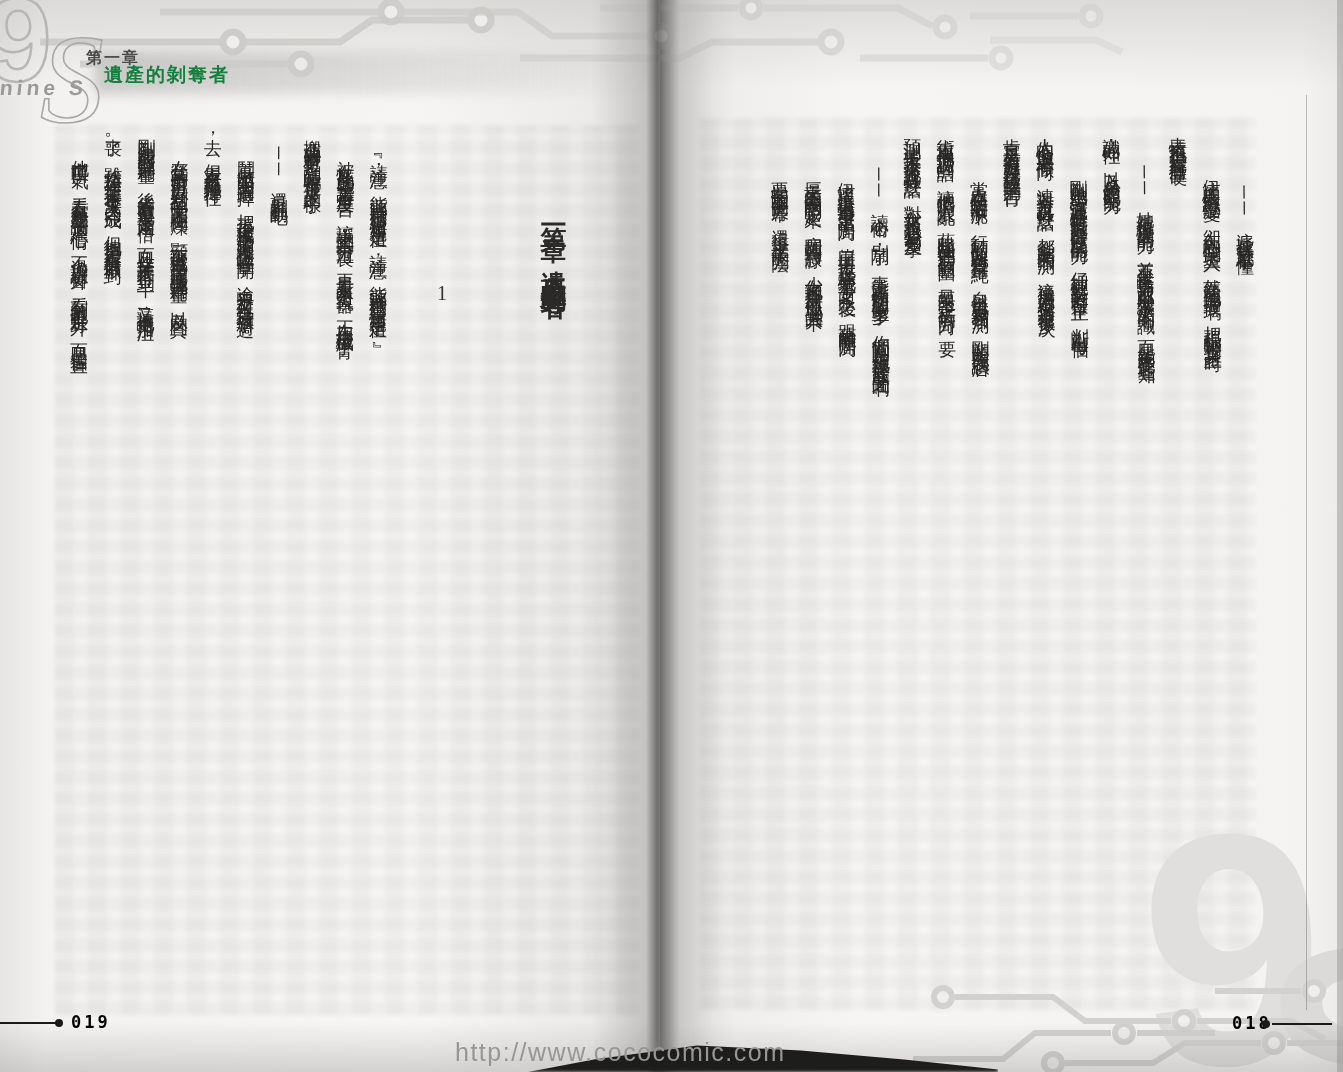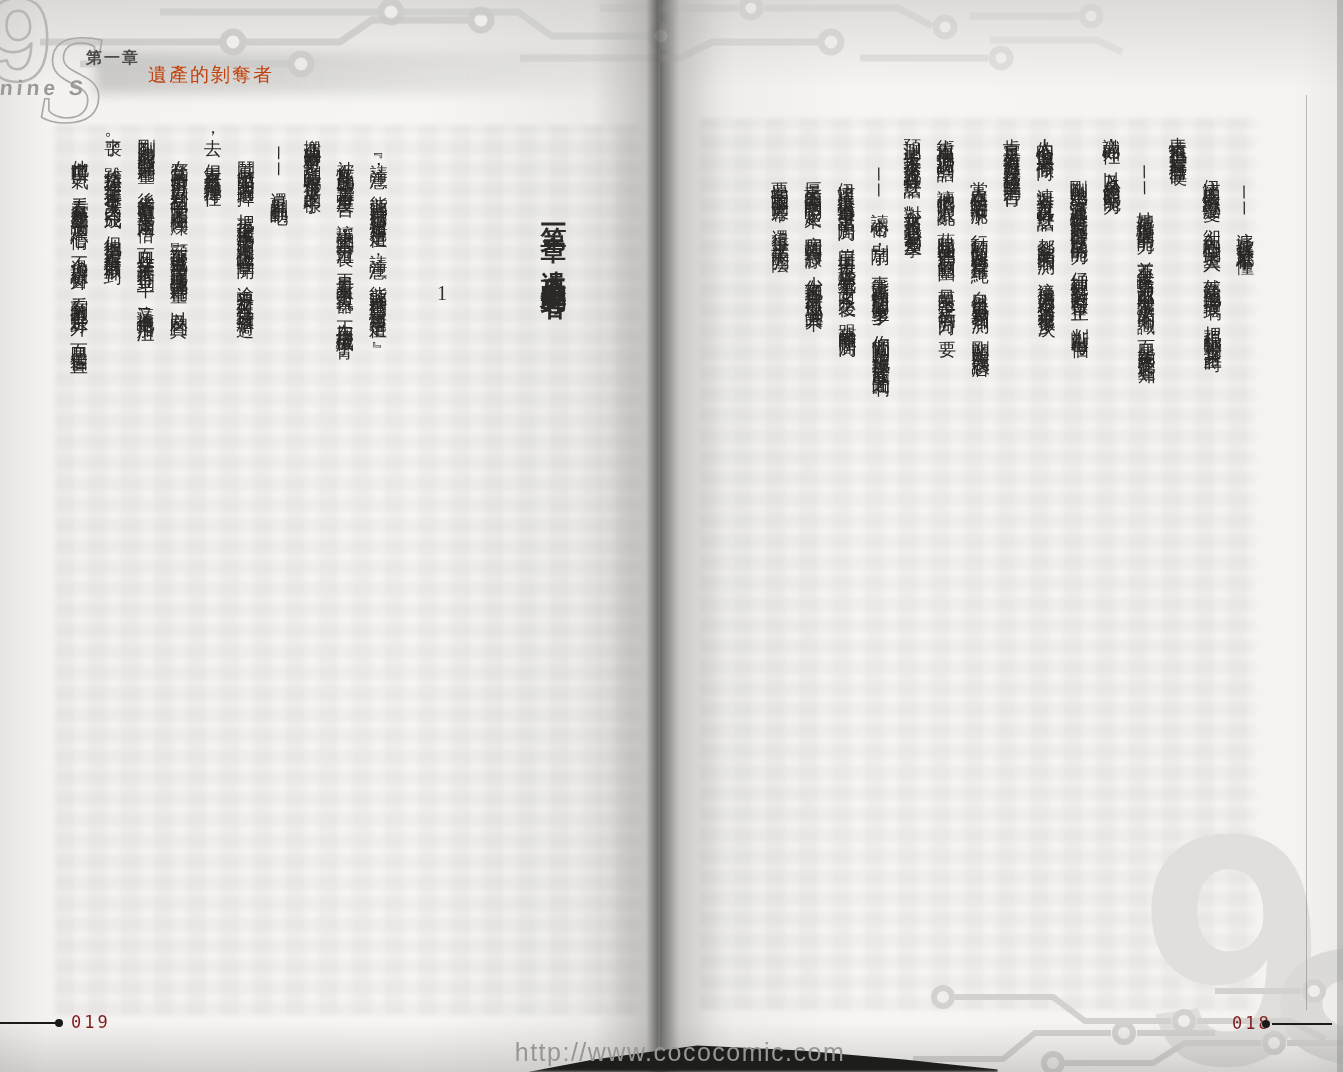--- a/index.html
+++ b/index.html
@@ -42,43 +42,43 @@
   #circuit-top{left:40px;top:0;}
   #circuit-bottom{right:0;bottom:0;}
   
   .logo9{position:absolute;left:-14px;top:-28px;font-family:"Liberation Sans","DejaVu Sans",sans-serif;
     font-size:118px;font-weight:bold;color:transparent;-webkit-text-stroke:2.5px #b7b6b4;letter-spacing:0;}
   .logoS{position:absolute;left:40px;top:6px;font-family:"Liberation Serif",serif;
     font-size:128px;font-weight:400;font-style:italic;color:transparent;-webkit-text-stroke:1.6px #a9a8a6;}
   .nineS{position:absolute;left:0px;top:76px;font-family:"Liberation Sans","DejaVu Sans",sans-serif;
     font-size:21px;font-weight:bold;color:#9a9997;letter-spacing:4px;transform:skewX(-6deg);}
   .chapter-label{position:absolute;left:86px;top:48px;font-size:16px;color:#4c4b49;letter-spacing:2px;font-weight:600;}
-  .chapter-title-h{position:absolute;left:104px;top:62px;font-size:19px;color:#c2410c;letter-spacing:2px;font-weight:normal;margin-left:44px;}
+  .chapter-title-h{position:absolute;left:104px;top:62px;font-size:19px;color:#15803d;letter-spacing:2px;font-weight:bold;}
   
   .vtext{position:absolute;writing-mode:vertical-rl;text-orientation:mixed;color:#28272546;
     color:#282725;}
   .vtext p{margin:0;padding:0;line-height:33.2px;font-size:18px;letter-spacing:3.2px;
     font-family:"Liberation Serif","DejaVu Serif",serif;}
   #body-left{left:55px;top:126px;width:340px;height:895px;transform:rotate(.3deg);transform-origin:top right;}
   #body-right{left:760px;top:122px;width:500px;height:895px;transform:rotate(-.5deg);transform-origin:top right;}
   #chapter-heading{left:538px;top:206px;height:330px;font-size:26px;font-weight:600;
     letter-spacing:4.5px;line-height:30px;color:#2b2a28;}
   #section-number{position:absolute;left:437px;top:282px;font-size:20px;color:#343331;
     font-family:"Liberation Serif",serif;}
   
   .wm{position:absolute;font-family:"Liberation Sans","DejaVu Sans",sans-serif;font-weight:bold;pointer-events:none;}
   #wm9{left:1140px;top:760px;font-size:330px;color:#e0dfdd;}
   #wmS{left:1262px;top:880px;font-size:300px;color:#dbdad8;}
   
-  .pageno{position:absolute;font-family:"DejaVu Sans Mono",monospace;font-weight:normal;
-    font-size:17px;letter-spacing:3px;color:#7f1d1d;}
+  .pageno{position:absolute;font-family:"DejaVu Sans Mono",monospace;font-weight:bold;
+    font-size:17px;letter-spacing:3px;color:#000000;}
   .leader{position:absolute;height:2px;background:#1a1a18;}
   .bullet{position:absolute;width:8px;height:8px;border-radius:50%;background:#1a1a18;}
   
-  #url{position:absolute;left:455px;top:1038px;width:450px;text-align:center;
+  #url{position:absolute;left:455px;top:1038px;width:450px;text-align:left;
     font-family:"Liberation Sans","DejaVu Sans",sans-serif;font-size:25px;letter-spacing:1.5px;
     color:#979695;z-index:6;}
   #wedge{position:absolute;left:528px;top:1042px;width:470px;height:30px;background:#1d1d1b;
     clip-path:polygon(0% 100%,14% 58%,36% 12%,58% 28%,80% 58%,100% 92%,100% 100%,0% 100%);
     filter:blur(1.5px);z-index:5;}
   
   #edge-line{position:absolute;left:1306px;top:95px;width:1px;height:915px;background:rgba(80,80,78,.35);}
   #edge-dark{position:absolute;left:1337px;top:0;width:6px;height:1072px;background:rgba(150,149,147,.5);}
 </style>
 </head>

